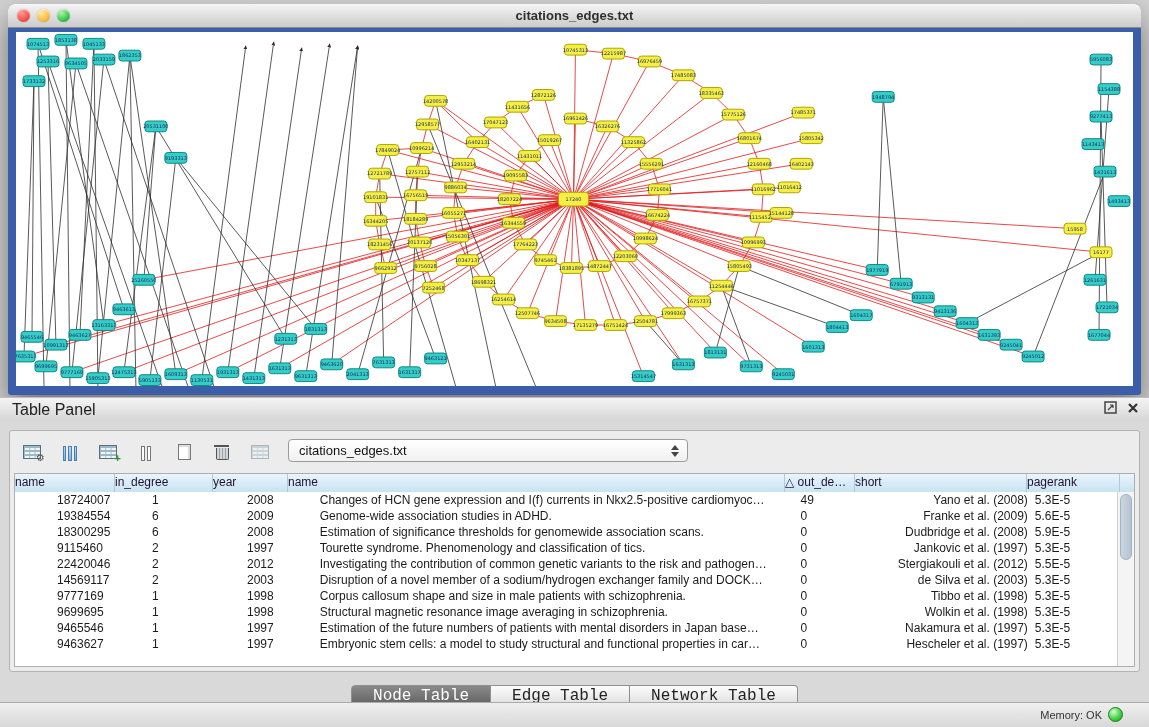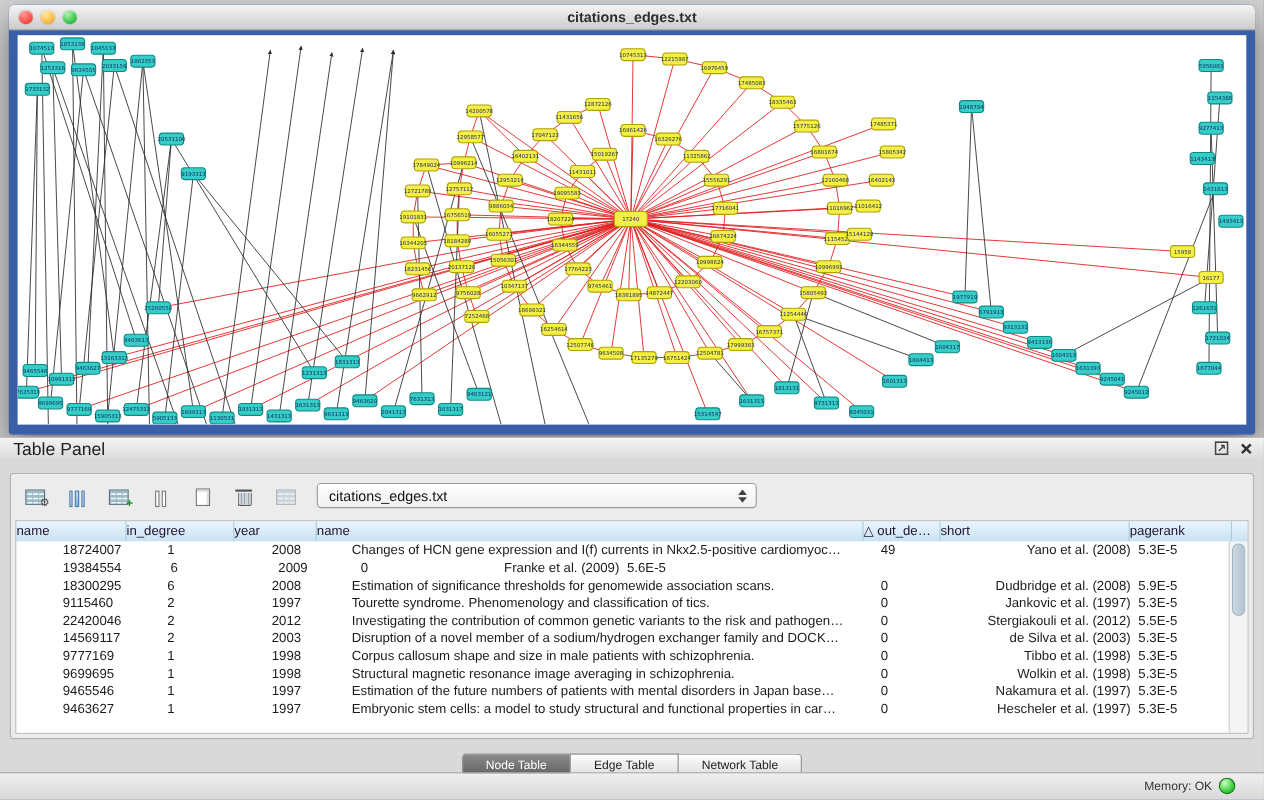--- a/index.html
+++ b/index.html
@@ -77,22 +77,22 @@
   .tbody{position:absolute;left:0;right:16px;top:18px;bottom:0;overflow:hidden;background:#fff;}
   .trow{display:flex;height:16px;line-height:16px;font-size:12px;color:#1b1b1b;cursor:default;padding-left:33px;}
   .tcell{box-sizing:border-box;overflow:hidden;white-space:nowrap;padding-left:7px;}
   .c0{width:100px;}.c1{width:98px;}.c2{width:75px;}.c3{width:497px;}.c4{width:70px;}.c5{width:172px;}.c6{width:93px;}
   .tcell.c0{padding-left:9px;}
   .tcell.c5{text-align:right;padding-left:0;}
   .vscroll{position:absolute;right:0;top:18px;bottom:0;width:16px;background:#f4f4f4;border-left:1px solid #cfcfcf;}
   .vthumb{position:absolute;left:2px;right:2px;top:2px;height:64px;background:linear-gradient(90deg,#cdd6dd,#b4c4d2);border:1px solid #9fb4c4;border-radius:6px;cursor:grab;}
 
   .tabsrow{position:absolute;left:0;right:0;top:254px;height:22px;display:flex;justify-content:center;align-items:center;}
-  .seg{height:20px;line-height:20px;padding:0 21px;font-size:11px;color:#222;
-    background:linear-gradient(#fdfdfd,#dcdcdc);border:1px solid #8f8f8f;border-left:none;cursor:pointer;}
+  .seg{height:20px;line-height:20px;padding:0 21px;font-size:16px;color:#222;
+    background:linear-gradient(#fdfdfd,#dcdcdc);border:1px solid #8f8f8f;border-left:none;cursor:pointer;font-family:Liberation Mono, monospace;}
   .seg:first-child{border-left:1px solid #8f8f8f;border-radius:4px 0 0 4px;}
   .seg:last-child{border-radius:0 4px 4px 0;}
   .seg.active{background:linear-gradient(#8a8a8a,#5f5f5f);color:#fff;}
 
   .statusbar{position:absolute;left:0;bottom:0;width:100%;height:24px;
     background:linear-gradient(#efefef,#d8d8d8);border-top:1px solid #ababab;}
   .memwrap{position:absolute;right:26px;top:4px;display:flex;align-items:center;gap:6px;}
   .memtext{font-size:11px;color:#333;}
   .memdot{width:13px;height:13px;border-radius:50%;border:1px solid #1a7a22;
     background:radial-gradient(circle at 35% 30%, #d4ffd0, #46d344 55%, #1e9c28);}
@@ -932,20 +932,21 @@
             <div class="tcell c2">2008</div>
             <div class="tcell c3">Changes of HCN gene expression and I(f) currents in Nkx2.5-positive cardiomyoc…</div>
             <div class="tcell c4">49</div>
             <div class="tcell c5">Yano et al. (2008)</div>
             <div class="tcell c6">5.3E-5</div>
           </div>
           <div class="trow">
             <div class="tcell c0">19384554</div>
             <div class="tcell c1">6</div>
             <div class="tcell c2">2009</div>
+            <div class="tcell c3">Genome-wide association studies in ADHD.</div>
             <div class="tcell c4">0</div>
             <div class="tcell c5">Franke et al. (2009)</div>
             <div class="tcell c6">5.6E-5</div>
           </div>
           <div class="trow">
             <div class="tcell c0">18300295</div>
             <div class="tcell c1">6</div>
             <div class="tcell c2">2008</div>
             <div class="tcell c3">Estimation of significance thresholds for genomewide association scans.</div>
             <div class="tcell c4">0</div>

